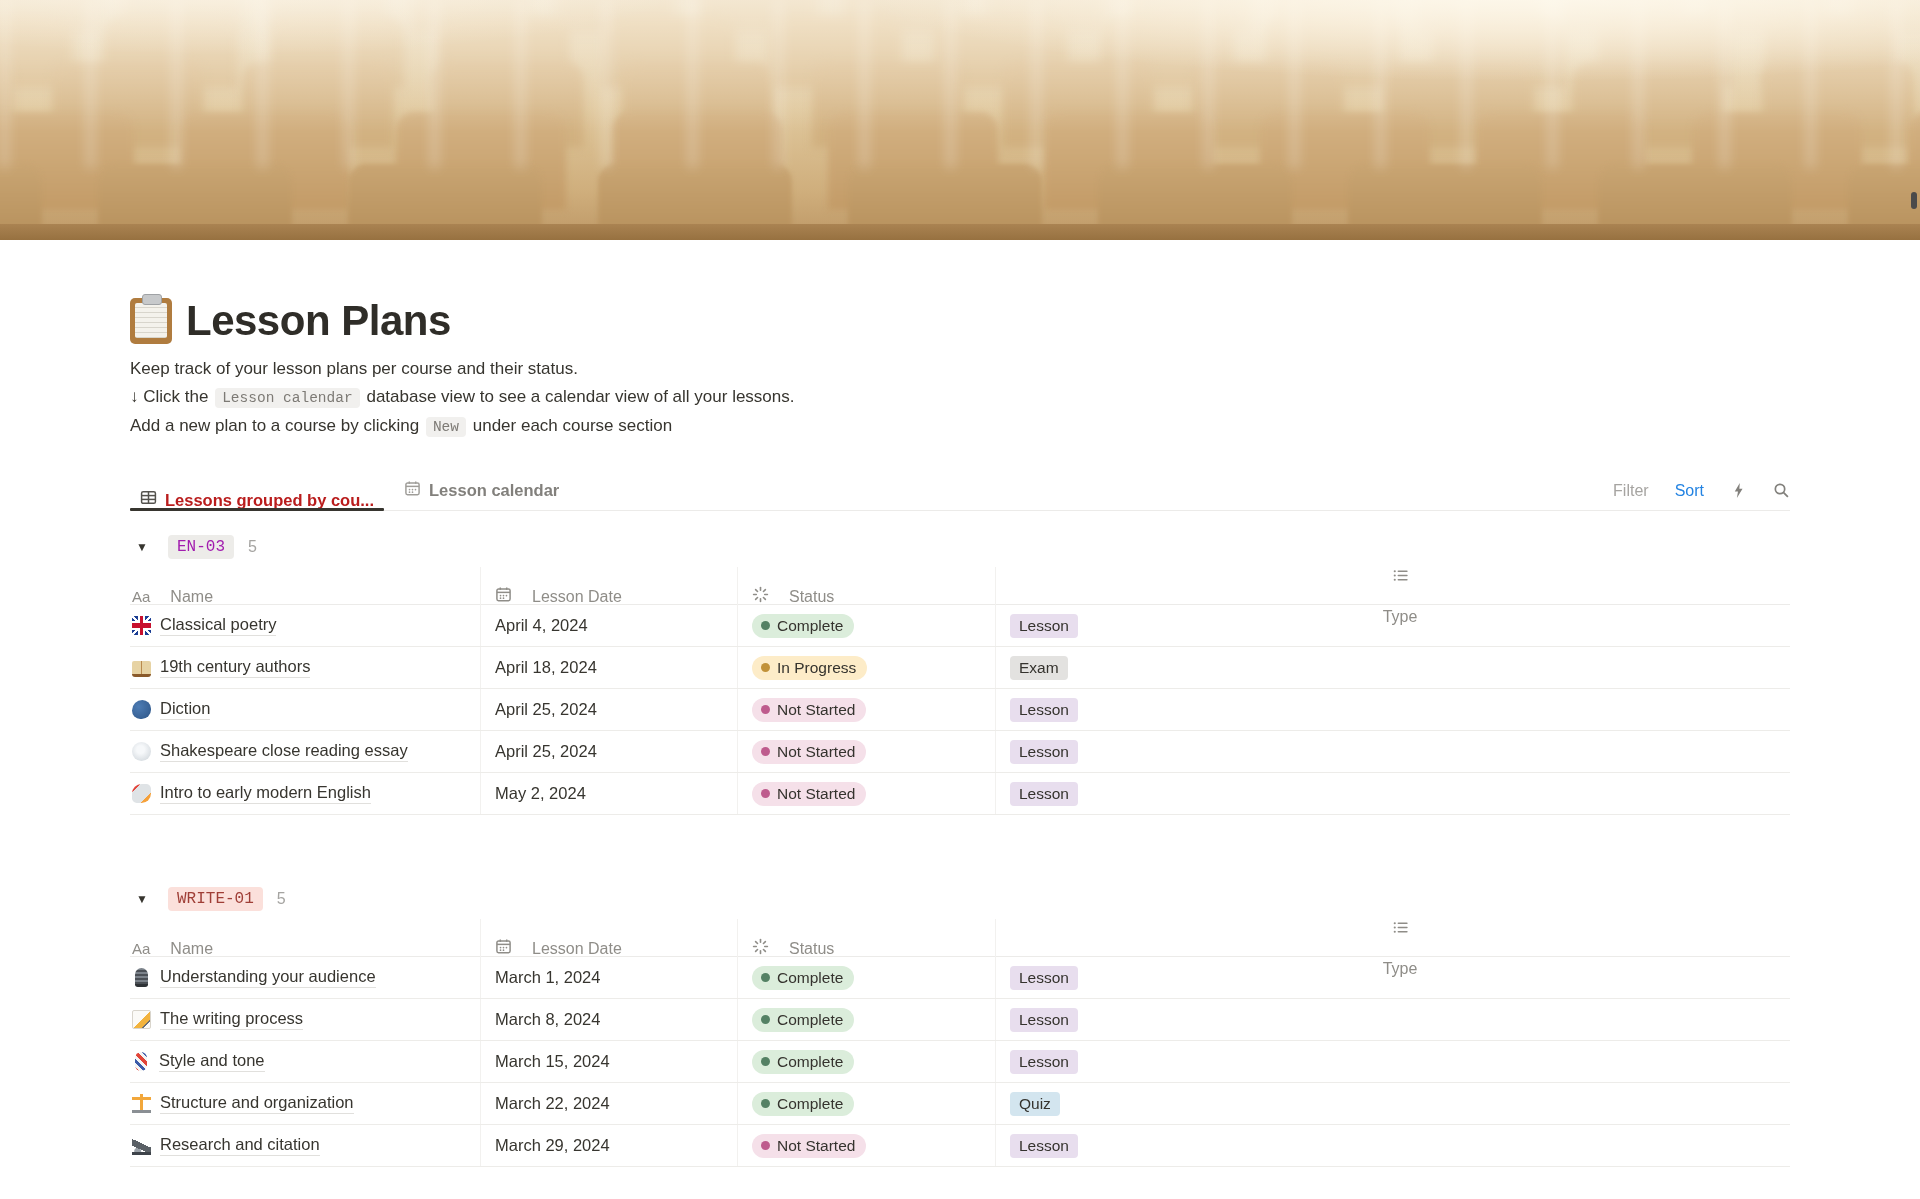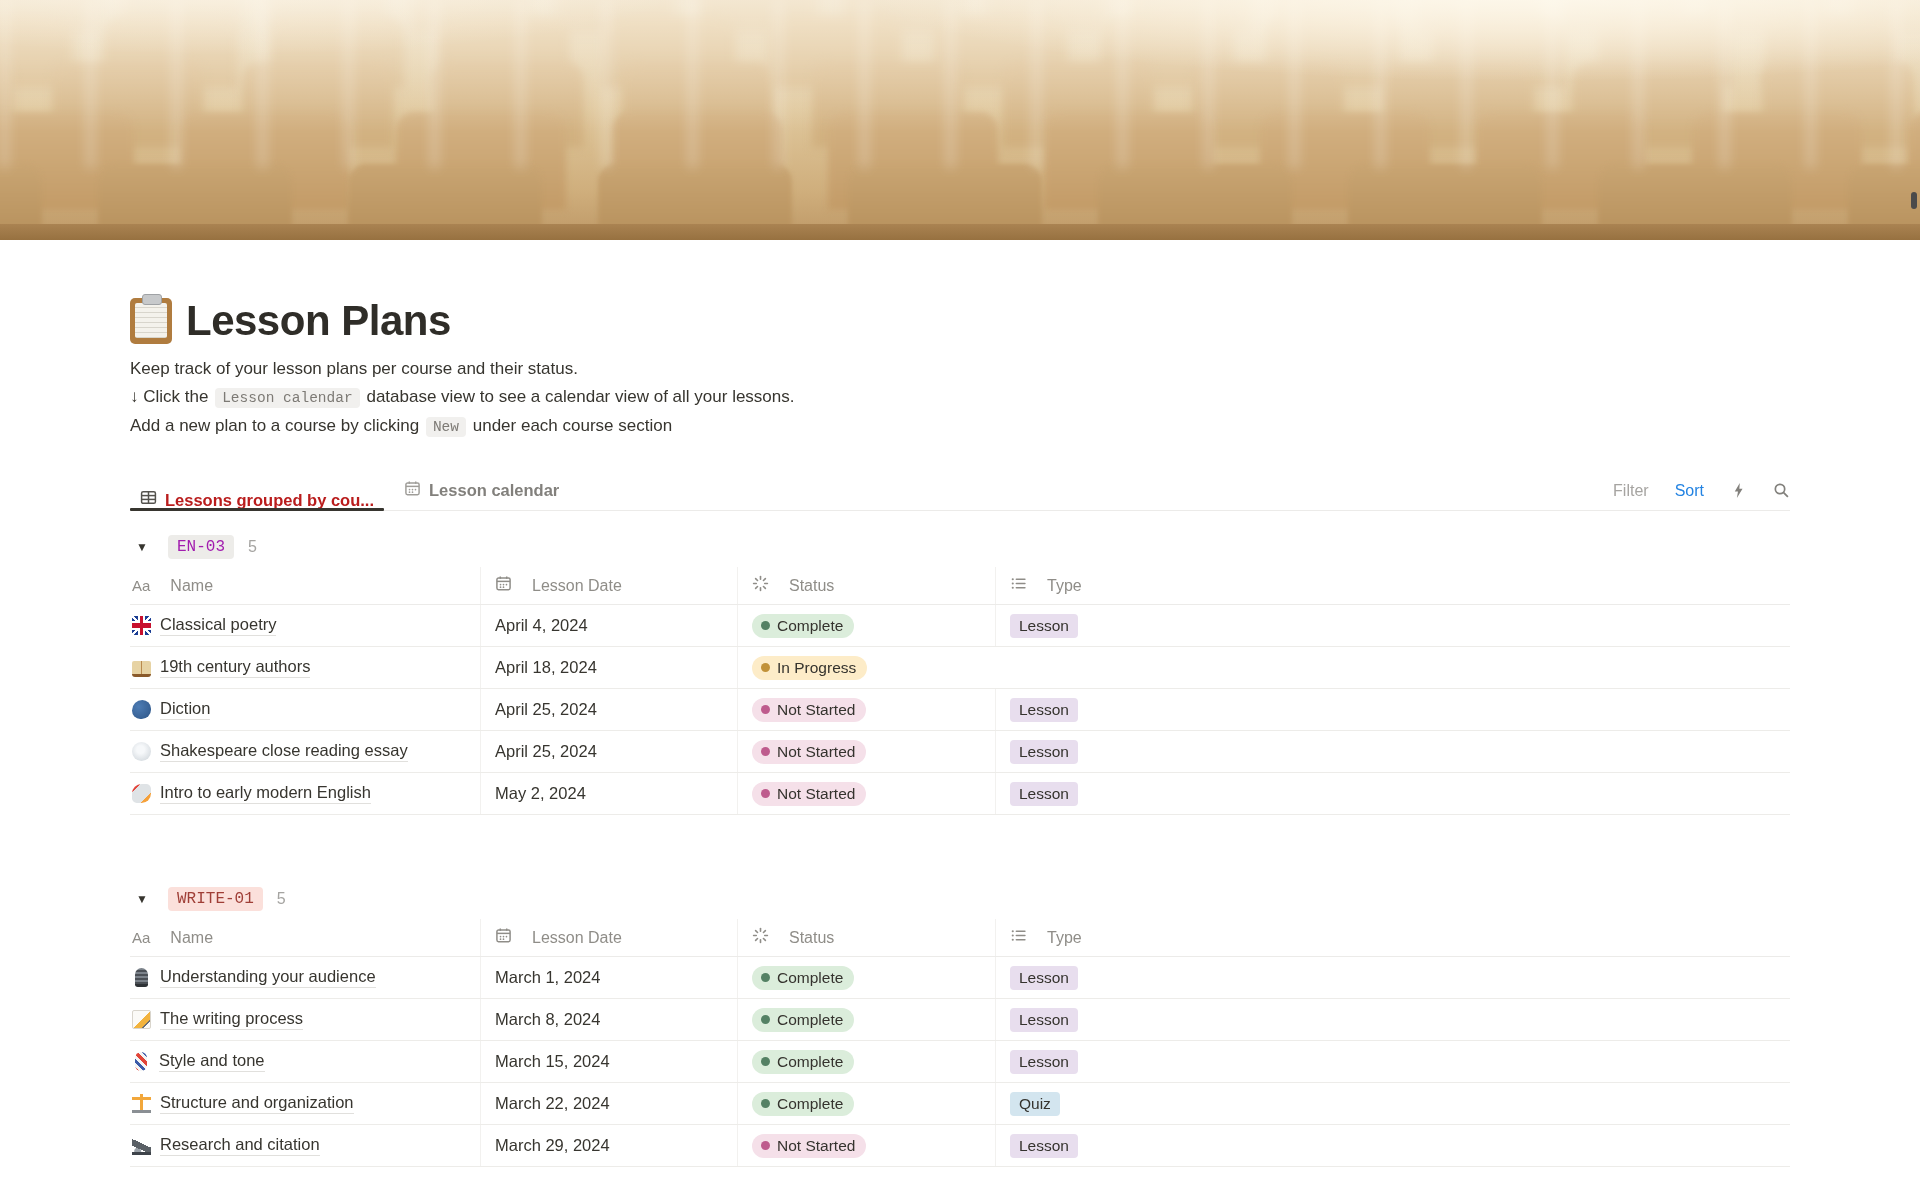--- a/index.html
+++ b/index.html
@@ -59,21 +59,21 @@
     align-items:center; justify-content:center; border-radius:4px; cursor:pointer; }
   .group-tag { font-family:"Liberation Mono", monospace; font-size:16px; padding:3px 9px;
     border-radius:4px; font-weight:500; }
   .group-count { font-size:16px; color:#a5a4a1; }
 
   .tgrid { display:grid; grid-template-columns:351px 257px 258px 1fr; width:1660px; }
   .thead { height:38px; border-bottom:1px solid #ECEBE9; }
   .th { display:flex; align-items:center; gap:20px; font-size:16px; color:#8f8d88;
     padding-left:14px; border-right:1px solid #F2F1EF; }
   .th:first-child { padding-left:2px; }
-  .th:last-child { border-right:none; }
+  .th:last-child { border-right:none;flex-direction:column; }
   .trow { height:42px; border-bottom:1px solid #EDECE9; }
   .td { display:flex; align-items:center; padding-left:14px; font-size:16.5px;
     border-right:1px solid #F2F1EF; overflow:hidden; white-space:nowrap; }
   .td:last-child { border-right:none; }
   .td.name { padding-left:2px; gap:9px; }
   .name-text { font-weight:500; border-bottom:1px solid #E1E0DD; padding-bottom:1px;
     cursor:pointer; }
   .status-pill { display:inline-flex; align-items:center; gap:7px; border-radius:999px;
     padding:3px 11px 3px 9px; font-size:15.5px; color:#35332e; }
   .status-dot { width:9px; height:9px; border-radius:50%; }
@@ -328,20 +328,23 @@
         <div class="td name">
           <span class="emoji e-open-book"></span>
           <span class="name-text">19th century authors</span>
         </div>
         <div class="td">April 18, 2024</div>
         <div class="td">
           <span class="status-pill" style="background:#FDECC8">
             <span class="status-dot" style="background:#C19138"></span>In Progress
           </span>
         </div>
+        <div class="td">
+          <span class="type-pill" style="background:#E3E2E0">Exam</span>
+        </div>
       </div>
       <div class="tgrid trow">
         <div class="td name">
           <span class="emoji e-speaking-head"></span>
           <span class="name-text">Diction</span>
         </div>
         <div class="td">April 25, 2024</div>
         <div class="td">
           <span class="status-pill" style="background:#F5E0E9">
             <span class="status-dot" style="background:#BE5B8D"></span>Not Started

